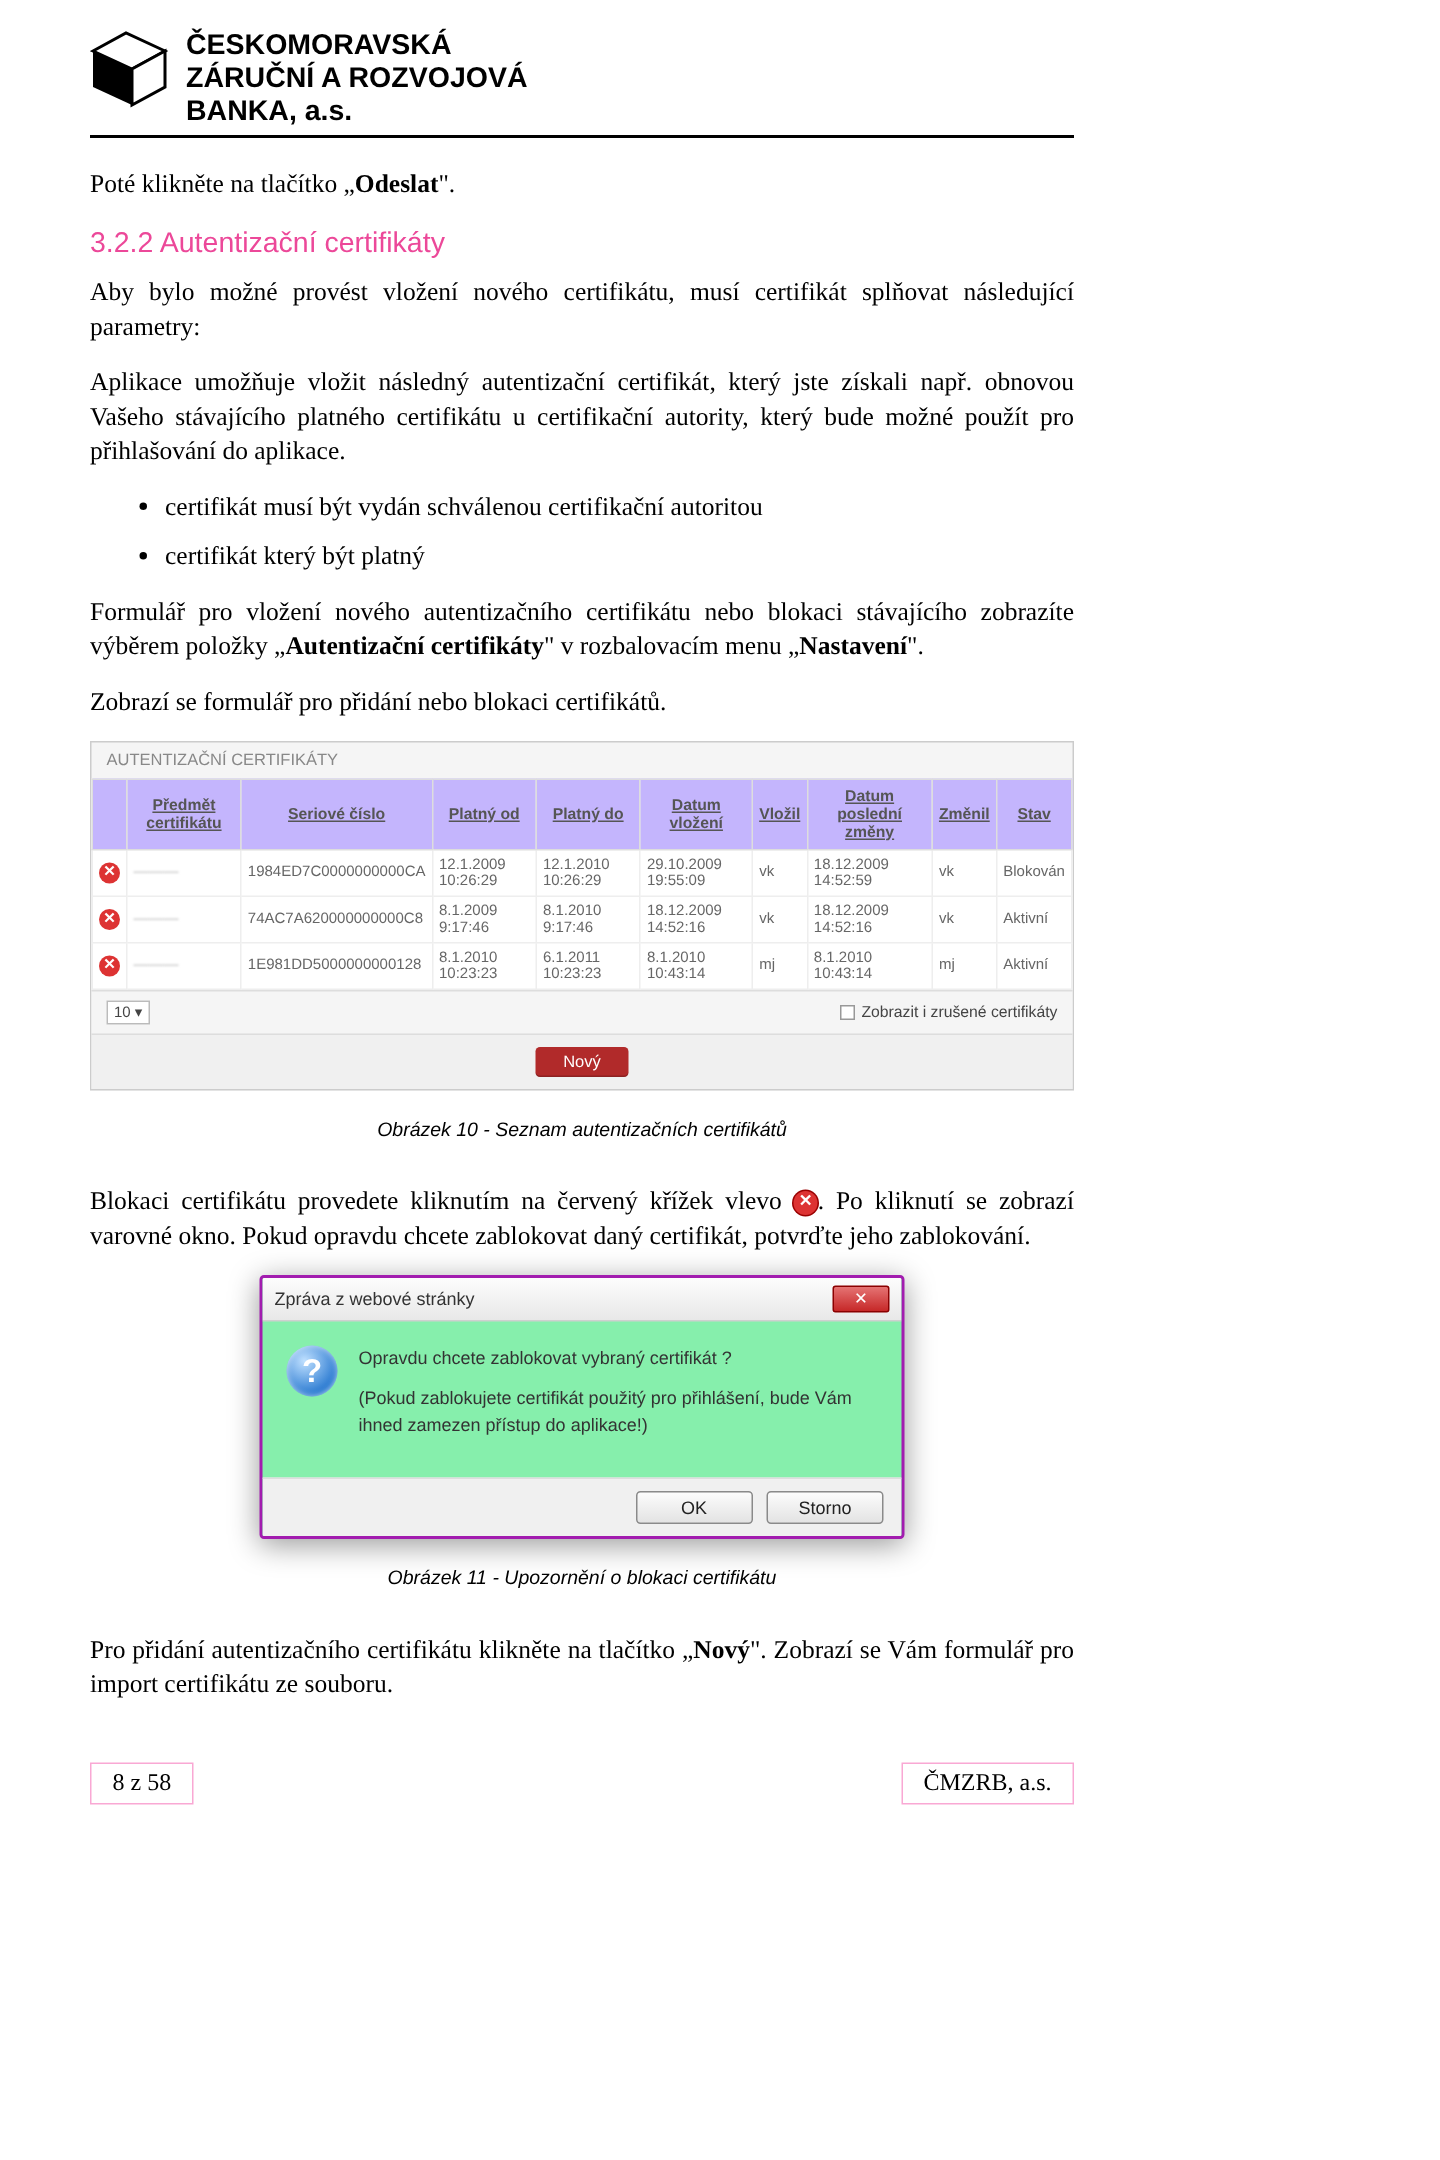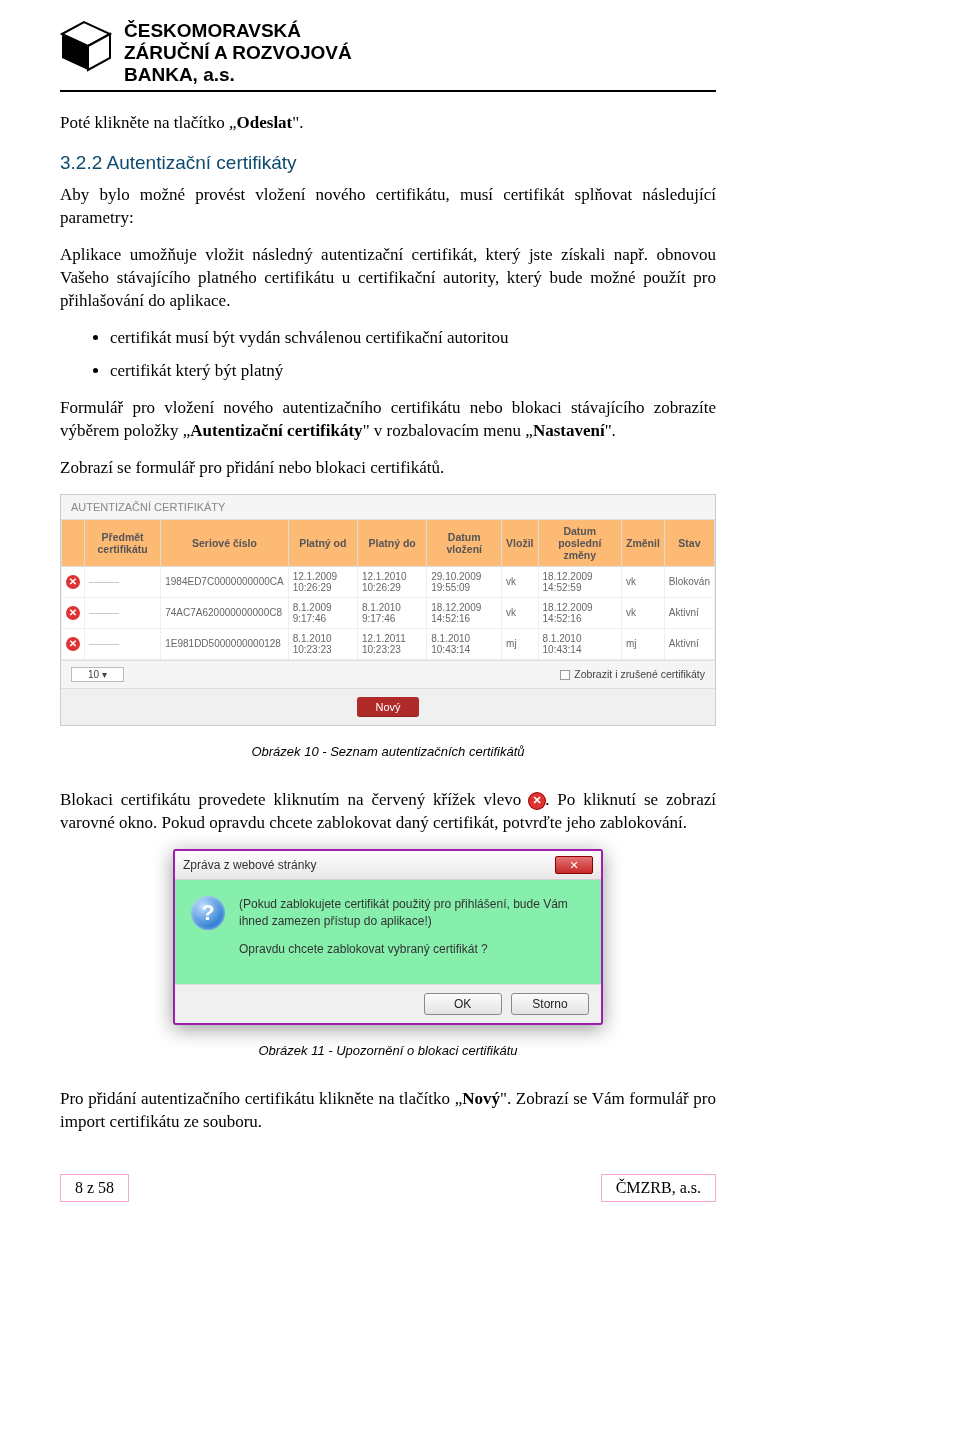--- a/index.html
+++ b/index.html
@@ -40,21 +40,21 @@
   }
   .body-text {
     font-size: 17px;
     line-height: 1.35;
     text-align: justify;
     margin: 0 0 14px 0;
   }
   .section-heading {
     font-family: Arial, sans-serif;
     font-size: 19px;
-    color: #0c4a6e;
+    color: #ec4899;
     font-weight: normal;
     margin: 18px 0 10px 0;
   }
   ul.params {
     margin: 0 0 14px 0;
     padding-left: 50px;
   }
   ul.params li {
     font-size: 17px;
     line-height: 1.35;
@@ -75,27 +75,28 @@
     padding: 6px 10px;
     font-size: 11px;
     color: #888;
   }
   .cert-table {
     width: 100%;
     border-collapse: collapse;
     background: #fff;
   }
   .cert-table th {
-    background: #fdba74;
+    background: #c4b5fd;
     border: 1px solid #ddd;
     padding: 5px 4px;
     font-size: 10.5px;
     font-weight: bold;
     text-align: center;
     color: #555;
+    text-decoration: underline;
   }
   .cert-table td {
     border: 1px solid #eee;
     padding: 4px 4px;
     font-size: 10px;
     color: #666;
     vertical-align: middle;
   }
   .cert-table td.blur { color: #bbb; filter: blur(0.6px); }
   .del-icon {
@@ -114,21 +115,21 @@
     display: flex;
     justify-content: space-between;
     align-items: center;
     background: #f5f5f5;
     border-top: 1px solid #ddd;
   }
   .pager-select {
     display: inline-block;
     border: 1px solid #bbb;
     background: #fff;
-    padding: 1px 16px;
+    padding: 1px 4px;
     font-size: 10px;
   }
   .chk {
     display:inline-block; width:10px; height:10px; border:1px solid #999; background:#fff; vertical-align:middle; margin-right:4px;
   }
   .btn-new-row {
     text-align: center;
     padding: 8px;
     background: #f0f0f0;
     border-top: 1px solid #ddd;
@@ -326,21 +327,21 @@
             <td>vk</td>
             <td>18.12.2009 14:52:16</td>
             <td>vk</td>
             <td>Aktivní</td>
           </tr>
           <tr>
             <td style="text-align:center"><span class="del-icon">✕</span></td>
             <td class="blur">———</td>
             <td>1E981DD5000000000128</td>
             <td>8.1.2010 10:23:23</td>
-            <td>12.1.2011 10:23:23</td>
+            <td>6.1.2011 10:23:23</td>
             <td>8.1.2010 10:43:14</td>
             <td>mj</td>
             <td>8.1.2010 10:43:14</td>
             <td>mj</td>
             <td>Aktivní</td>
           </tr>
         </tbody>
     </table>
     <div class="cert-footer">
       <span class="pager-select"><span>10</span> ▾</span>
@@ -358,22 +359,22 @@
   </p>
 
   <div class="dialog">
     <div class="dialog-titlebar">
       <span>Zpráva z webové stránky</span>
       <span class="dlg-close">✕</span>
     </div>
     <div class="dialog-body">
       <div class="dlg-icon">?</div>
       <div class="dlg-text">
+        <p>Opravdu chcete zablokovat vybraný certifikát ?</p>
         <p>(Pokud zablokujete certifikát použitý pro přihlášení, bude Vám ihned zamezen přístup do aplikace!)</p>
-        <p>Opravdu chcete zablokovat vybraný certifikát ?</p>
       </div>
     </div>
     <div class="dialog-buttons">
       <span class="dlg-btn">OK</span>
       <span class="dlg-btn">Storno</span>
     </div>
   </div>
 
   <div class="caption">Obrázek 11 - Upozornění o blokaci certifikátu</div>
 

